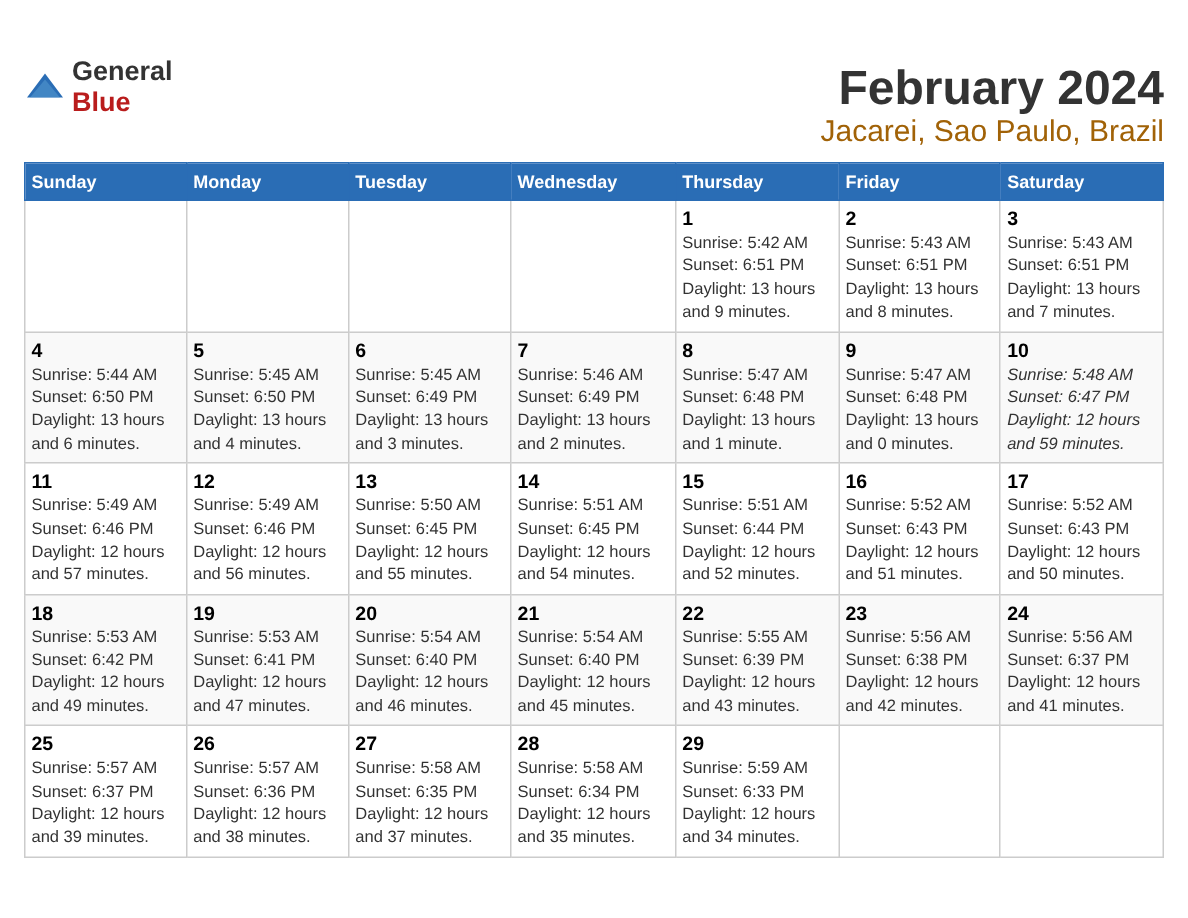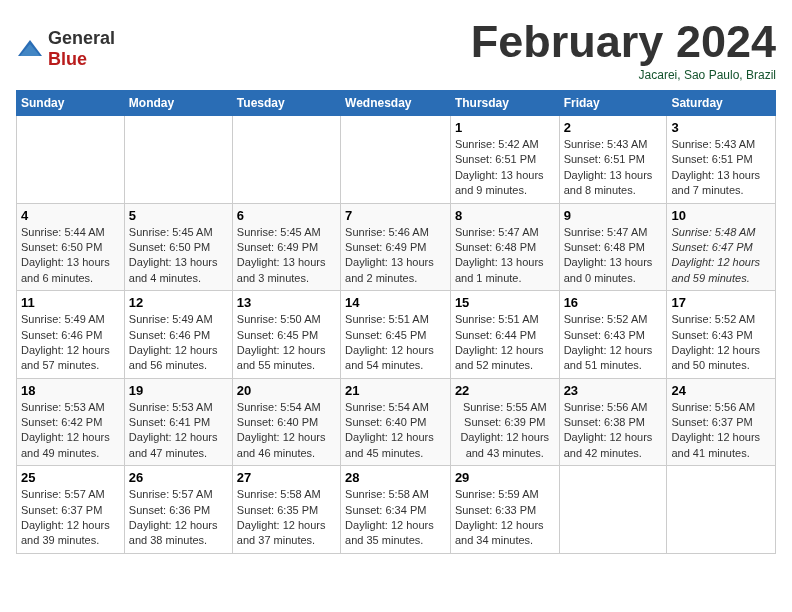--- a/index.html
+++ b/index.html
@@ -21,22 +21,22 @@
       align-items: center;
       gap: 4px;
     }
     .logo-text-general { font-size: 18px; font-weight: bold; color: #333; }
     .logo-text-blue { font-size: 18px; font-weight: bold; color: #b91c1c; }
     .logo-icon {
       width: 28px;
       height: 22px;
     }
     .title-area { text-align: right; }
-    .month-title { font-size: 45px; font-weight: bold; color: #333; }
-    .location-title { font-size: 12px; color: #14532d; }
+    .month-title { font-size: 32px; font-weight: bold; color: #333; margin-top: 24px; }
+    .location-title { font-size: 20px; color: #a16207; }
     table {
       width: 100%;
       border-collapse: collapse;
       font-size: 11px;
     }
     thead tr th {
       background-color: #2a6db5;
       color: #fff;
       padding: 5px 4px;
       text-align: left;
@@ -232,21 +232,21 @@
 Daylight: 12 hours and 46 minutes.</div>
         </td>
         <td>
           <span class="day-number">21</span>
           <div class="day-info" style="white-space: pre-line;">Sunrise: 5:54 AM
 Sunset: 6:40 PM
 Daylight: 12 hours and 45 minutes.</div>
         </td>
         <td>
           <span class="day-number">22</span>
-          <div class="day-info" style="white-space: pre-line; text-align: center;">Sunrise: 5:55 AM
+          <div class="day-info" style="white-space: pre-line;">Sunrise: 5:55 AM
 Sunset: 6:39 PM
 Daylight: 12 hours and 43 minutes.</div>
         </td>
         <td>
           <span class="day-number">23</span>
           <div class="day-info" style="white-space: pre-line;">Sunrise: 5:56 AM
 Sunset: 6:38 PM
 Daylight: 12 hours and 42 minutes.</div>
         </td>
         <td>

